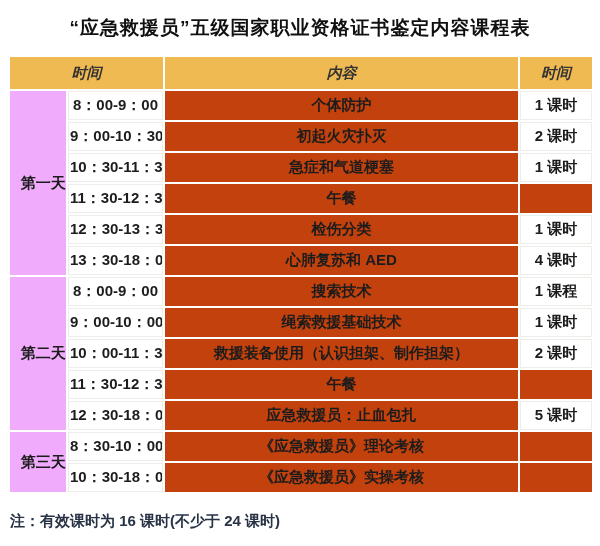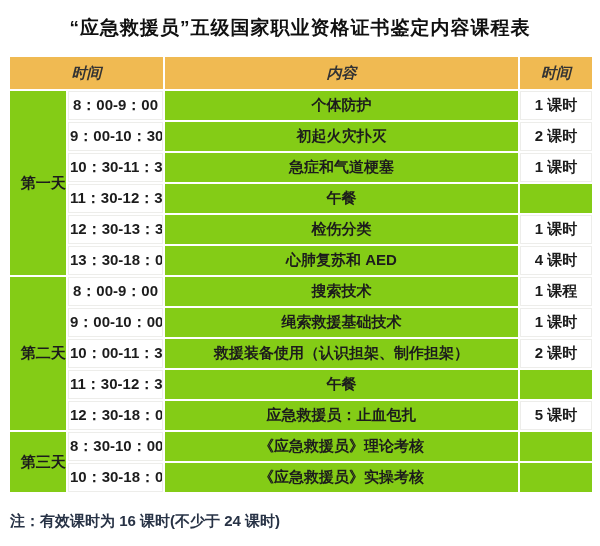--- a/index.html
+++ b/index.html
@@ -39,23 +39,23 @@
     height: 29px;
     box-sizing: border-box;
     text-align: center;
     vertical-align: middle;
     font-size: 15px;
     font-weight: bold;
     color: #1c1c1c;
     overflow: hidden;
     white-space: nowrap;
   }
-  td.beige { background: #84cc16; }
+  td.beige { background: #c2410c; }
   td.white { background: #ffffff; border: 1px solid #ededea; }
-  td.day-cell { background: #84cc16; white-space: normal; font-size: 16px; margin-left: 28px; }
+  td.day-cell { background: #f0abfc; white-space: normal; font-size: 16px; margin-left: 28px; }
   td.day-cell .wrap {
     display: inline-block;
     width: 2.3em;
     line-height: 1.35;
     text-align: center;
   }
   td.time-cell { letter-spacing: 0px; }
   .footnote {
     margin: 18px 0 0 10px;
     font-size: 15px;

